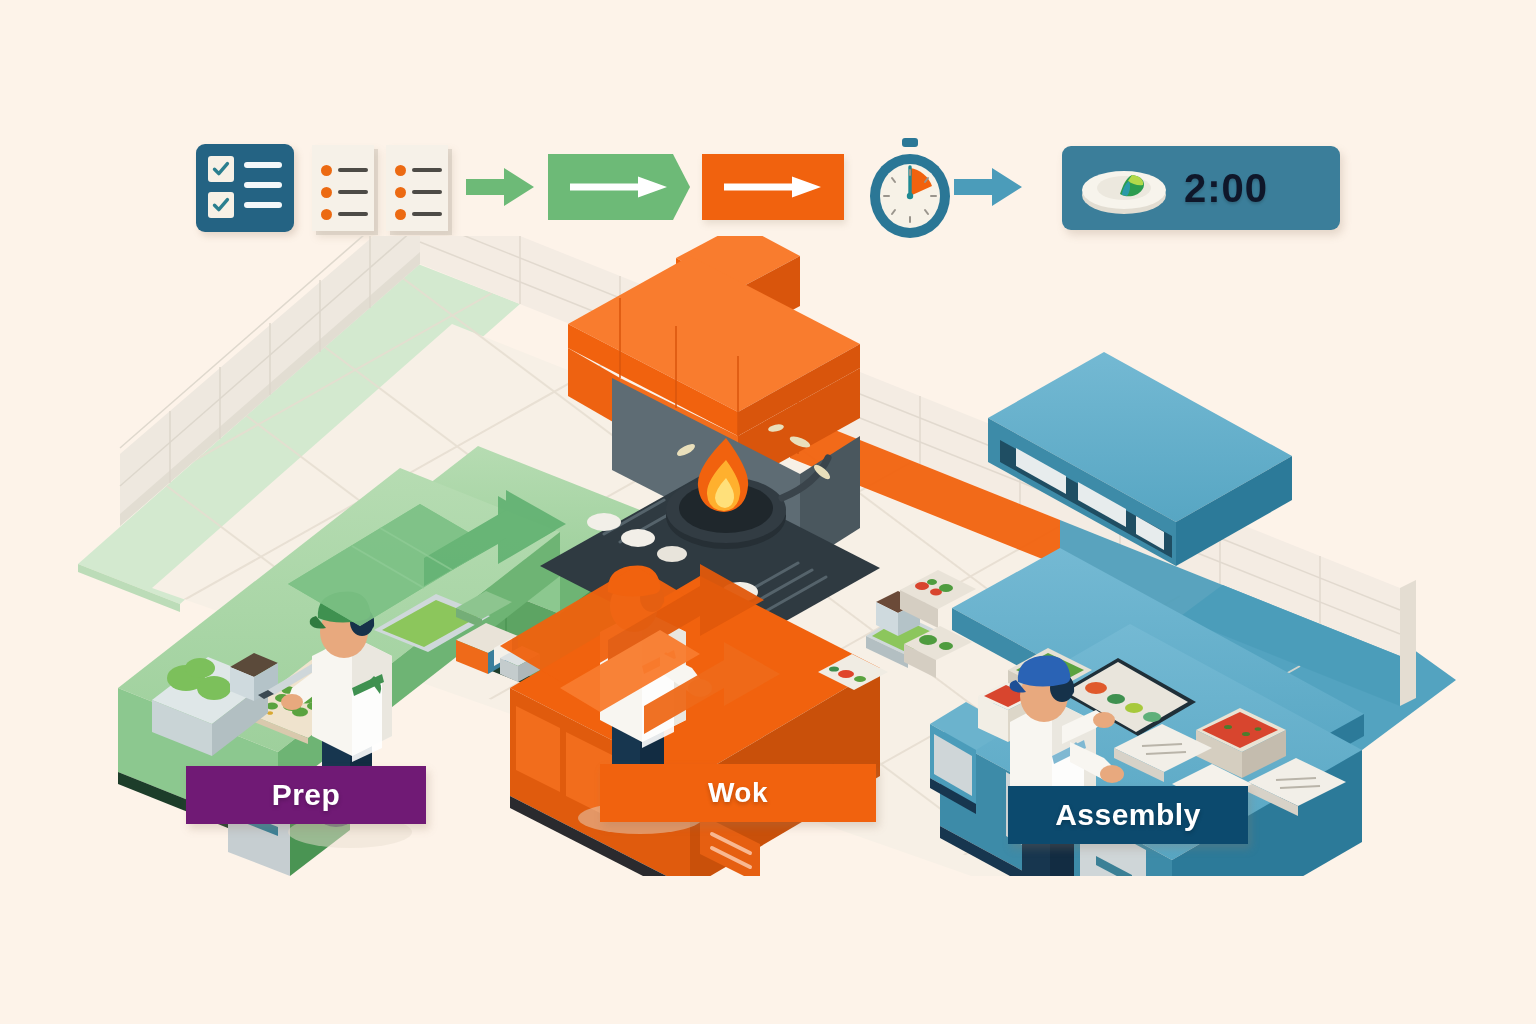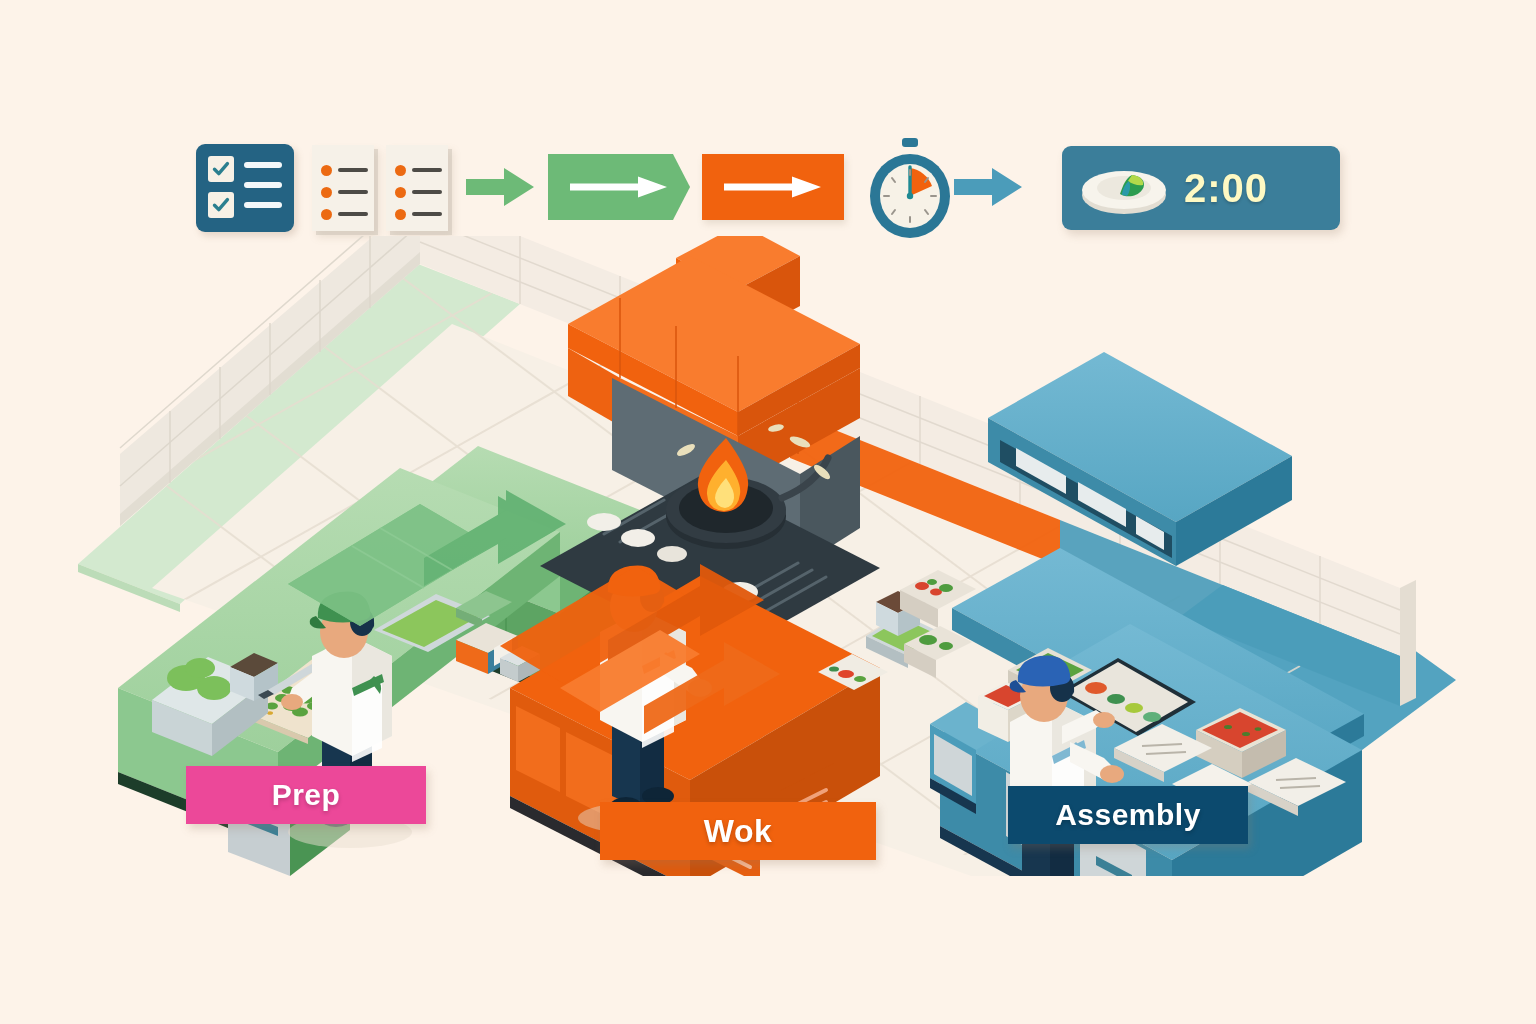--- a/index.html
+++ b/index.html
@@ -53,38 +53,38 @@
 
   .stopwatch{left:668px;top:0px;width:92px;height:104px;}
 
   .resultbadge{
     left:866px;top:10px;width:278px;height:84px;background:#3b7e9a;
     border-radius:9px;display:flex;align-items:center;gap:14px;padding-left:16px;
     box-shadow:3px 5px 9px rgba(140,115,90,.22);box-sizing:border-box;
   }
   .plate-ico{width:92px;height:58px;flex:0 0 auto;}
   .badge-time{
-    color:#fef9c3;font-size:40px;font-weight:bold;letter-spacing:1px;
+    color:#0f172a;font-size:40px;font-weight:bold;letter-spacing:1px;
     text-shadow:0 2px 3px rgba(0,0,0,.18);
   }
 
   
   .scene{position:absolute;left:0;top:236px;width:1536px;height:640px;}
   .scene svg{display:block;}
 
   
   .labels{position:absolute;left:0;top:0;width:1536px;height:1024px;pointer-events:none;}
   .station-label{
     position:absolute;display:flex;align-items:center;justify-content:center;
     color:#ffffff;font-weight:bold;letter-spacing:.5px;
     text-shadow:0 2px 4px rgba(0,0,0,.22);
     box-shadow:3px 5px 8px rgba(150,125,100,.25);
   }
-  .lab-prep{left:186px;top:766px;width:240px;height:58px;background:#ec4899;font-size:30px;}
-  .lab-wok{left:600px;top:802px;width:276px;height:58px;background:#f1620e;font-size:32px;}
+  .lab-prep{left:186px;top:766px;width:240px;height:58px;background:#701a75;font-size:30px;}
+  .lab-wok{left:600px;top:764px;width:276px;height:58px;background:#f1620e;font-size:28px;}
   .lab-asm{left:1008px;top:786px;width:240px;height:58px;background:#0c4a6e;font-size:30px;}
 </style>
 </head>
 <body>
 
 <div class="stage">
 
   <div class="flowstrip">
 
     <div class="fs-item checklist">

